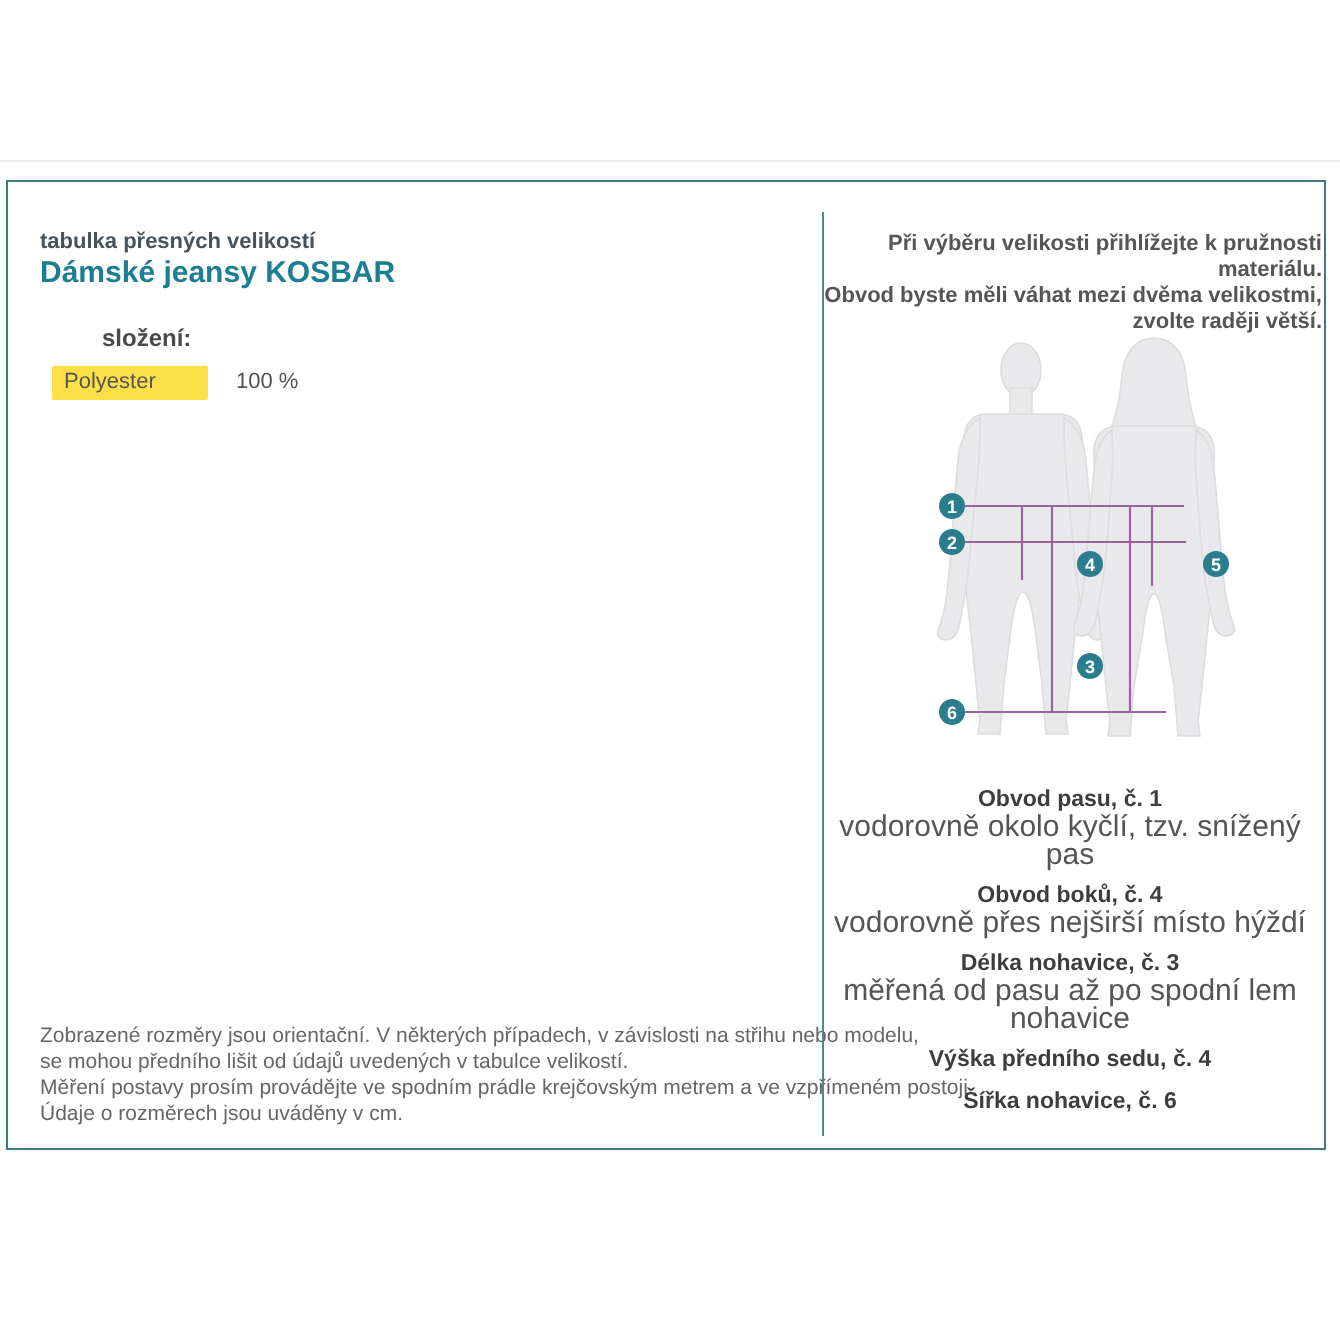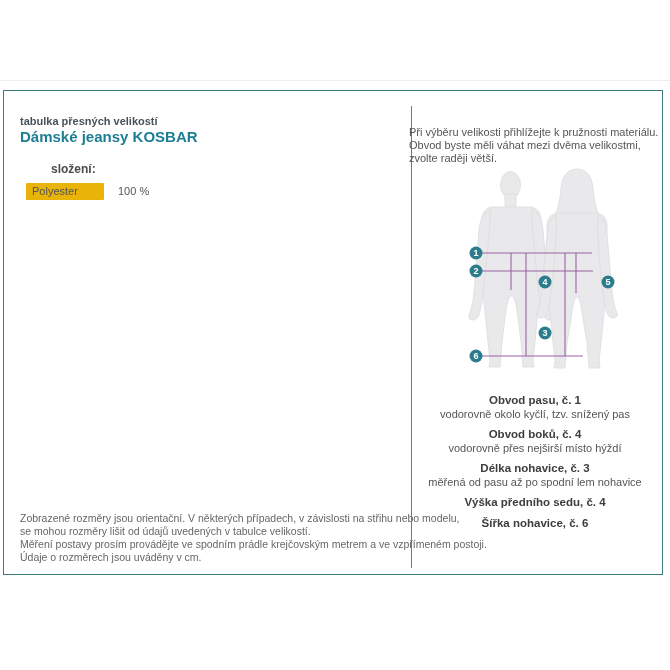--- a/index.html
+++ b/index.html
@@ -31,48 +31,48 @@
     font-size:15px;font-weight:bold;color:#1b7e93;line-height:18px;
   }
   .comp-label{
     position:absolute;left:16px;top:71px;
     font-size:12px;font-weight:bold;color:#4a4a4a;line-height:14px;margin-left:31px;
   }
   .comp-row{
     position:absolute;left:22px;top:92px;display:flex;align-items:center;
   }
   .comp-chip{
-    width:72px;height:17px;background:#eab308;border-radius:1px;
+    width:72px;height:17px;background:#fde047;border-radius:1px;
     padding-left:6px;font-size:11px;color:#555;line-height:17px;
   }
   .comp-pct{
     margin-left:14px;font-size:11px;color:#555;line-height:17px;
   }
   .disclaimer{
     position:absolute;left:16px;top:421px;
     font-size:10.5px;color:#666;line-height:12.9px;
   }
   
   .intro{
-    position:absolute;left:405px;top:35px;width:252px;
-    text-align:left;font-size:11px;color:#555;line-height:13px;
+    position:absolute;left:405px;top:25px;width:252px;
+    text-align:right;font-size:11px;color:#555;line-height:13px;font-weight:bold;
   }
   .diagram{
     position:absolute;left:432px;top:69px;width:230px;height:220px;
   }
   .measure-list{
     position:absolute;left:405px;top:302px;width:252px;text-align:center;
   }
   .measure-item{margin-bottom:6px;}
   .measure-item.no-desc{margin-bottom:7px;}
   .m-title{
     font-size:11.5px;font-weight:bold;color:#3d3d3d;line-height:14px;
   }
   .m-desc{
-    font-size:11px;color:#555;line-height:14px;
+    font-size:15px;color:#555;line-height:14px;
   }
   
   .silhouette{fill:#e9e9eb;stroke:#dcdcde;stroke-width:0.8;}
   .mline{stroke:#9c62a1;stroke-width:1.1;fill:none;}
   .marker{fill:#2b7d8d;}
   .marker-num{
     fill:#ffffff;font-family:"Liberation Sans",sans-serif;
     font-size:9px;font-weight:bold;text-anchor:middle;
   }
 </style>
@@ -89,21 +89,21 @@
 
   <div class="comp-label">složení:</div>
 
   <div class="comp-row">
     <div class="comp-chip">Polyester</div>
     <div class="comp-pct">100 %</div>
   </div>
 
   <div class="disclaimer">
     <div>Zobrazené rozměry jsou orientační. V některých případech, v závislosti na střihu nebo modelu,</div>
-    <div>se mohou rozměry lišit od údajů uvedených v tabulce velikostí.</div>
+    <div>se mohou předního lišit od údajů uvedených v tabulce velikostí.</div>
     <div>Měření postavy prosím provádějte ve spodním prádle krejčovským metrem a ve vzpřímeném postoji.</div>
     <div>Údaje o rozměrech jsou uváděny v cm.</div>
   </div>
 
   <div class="divider"></div>
 
   <div class="intro">
     <div>Při výběru velikosti přihlížejte k pružnosti materiálu.</div>
     <div>Obvod byste měli váhat mezi dvěma velikostmi,</div>
     <div>zvolte raději větší.</div>

